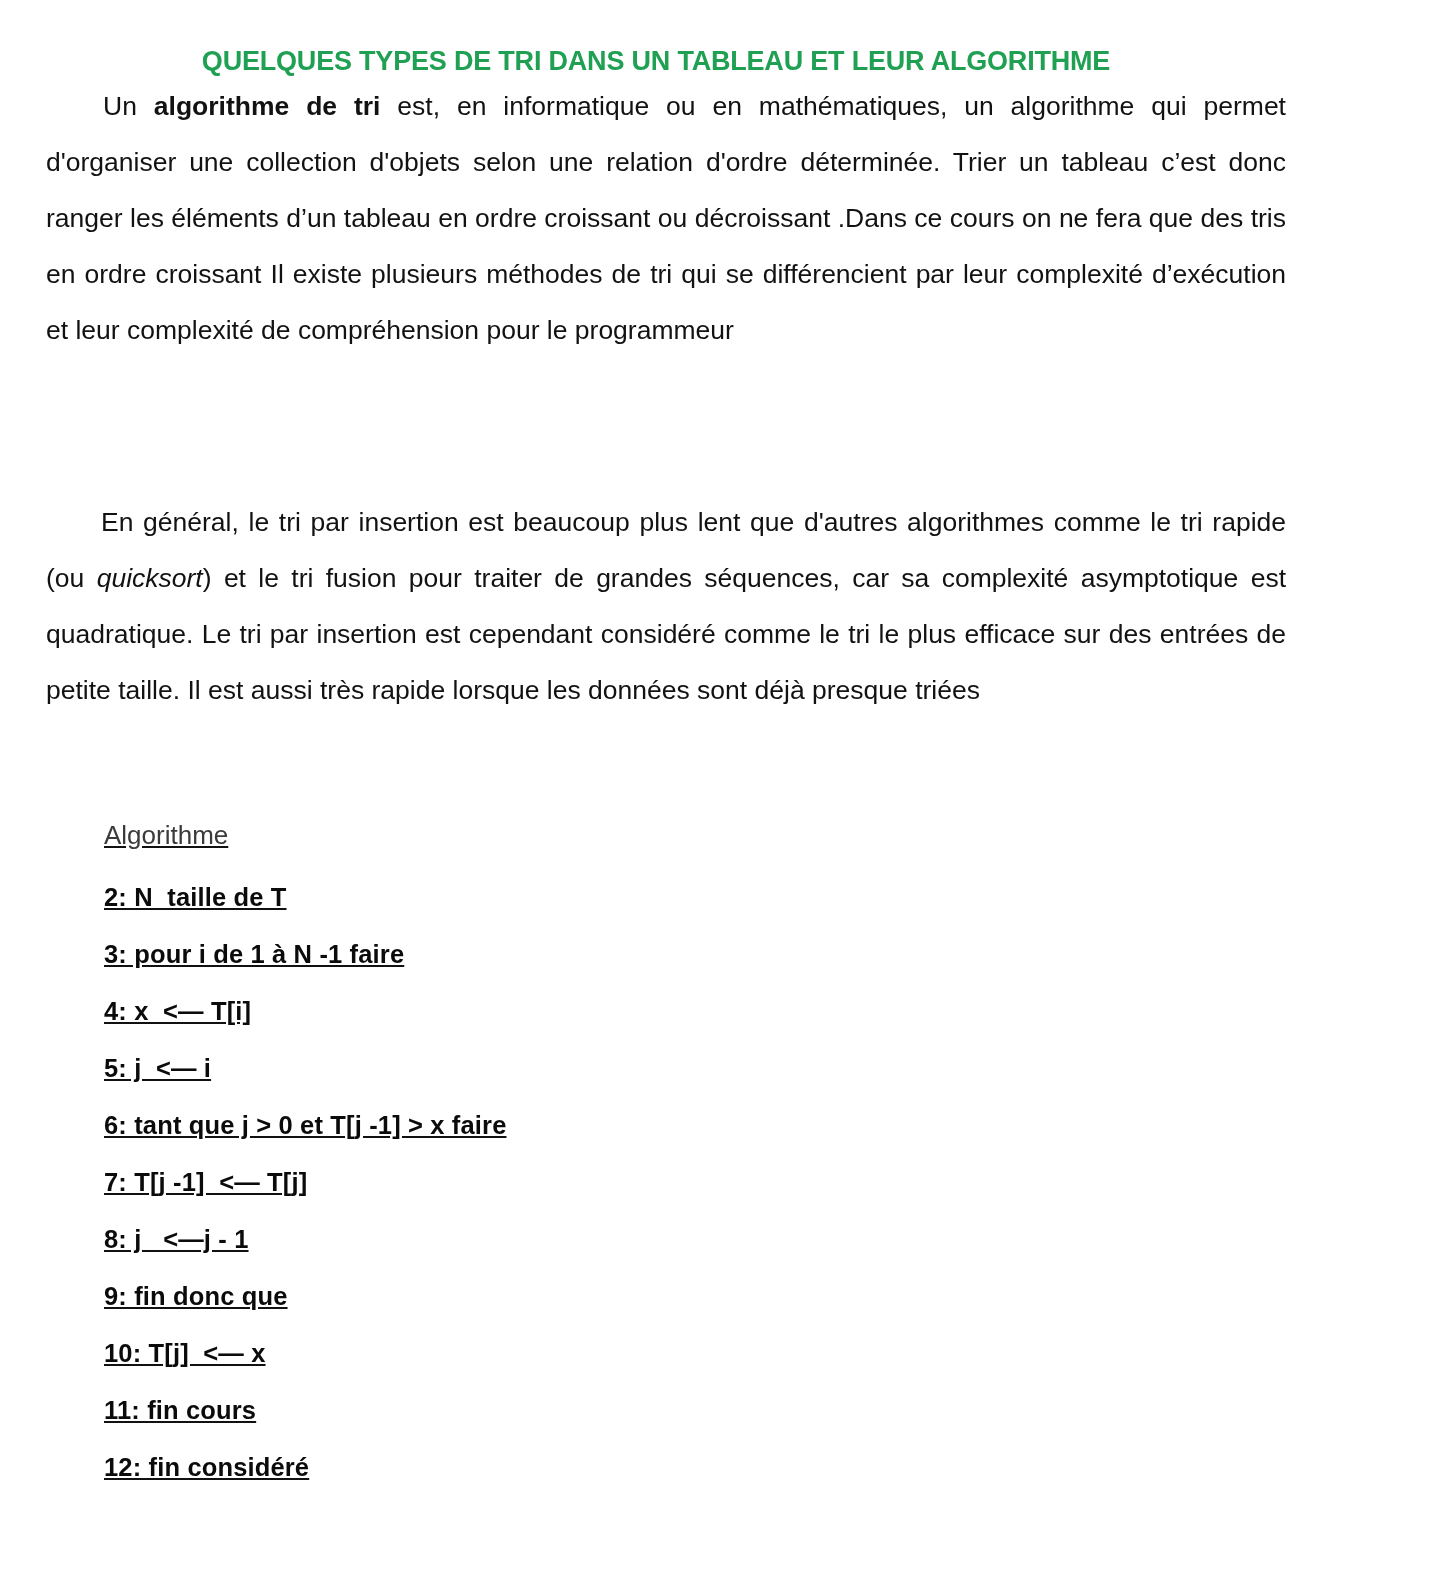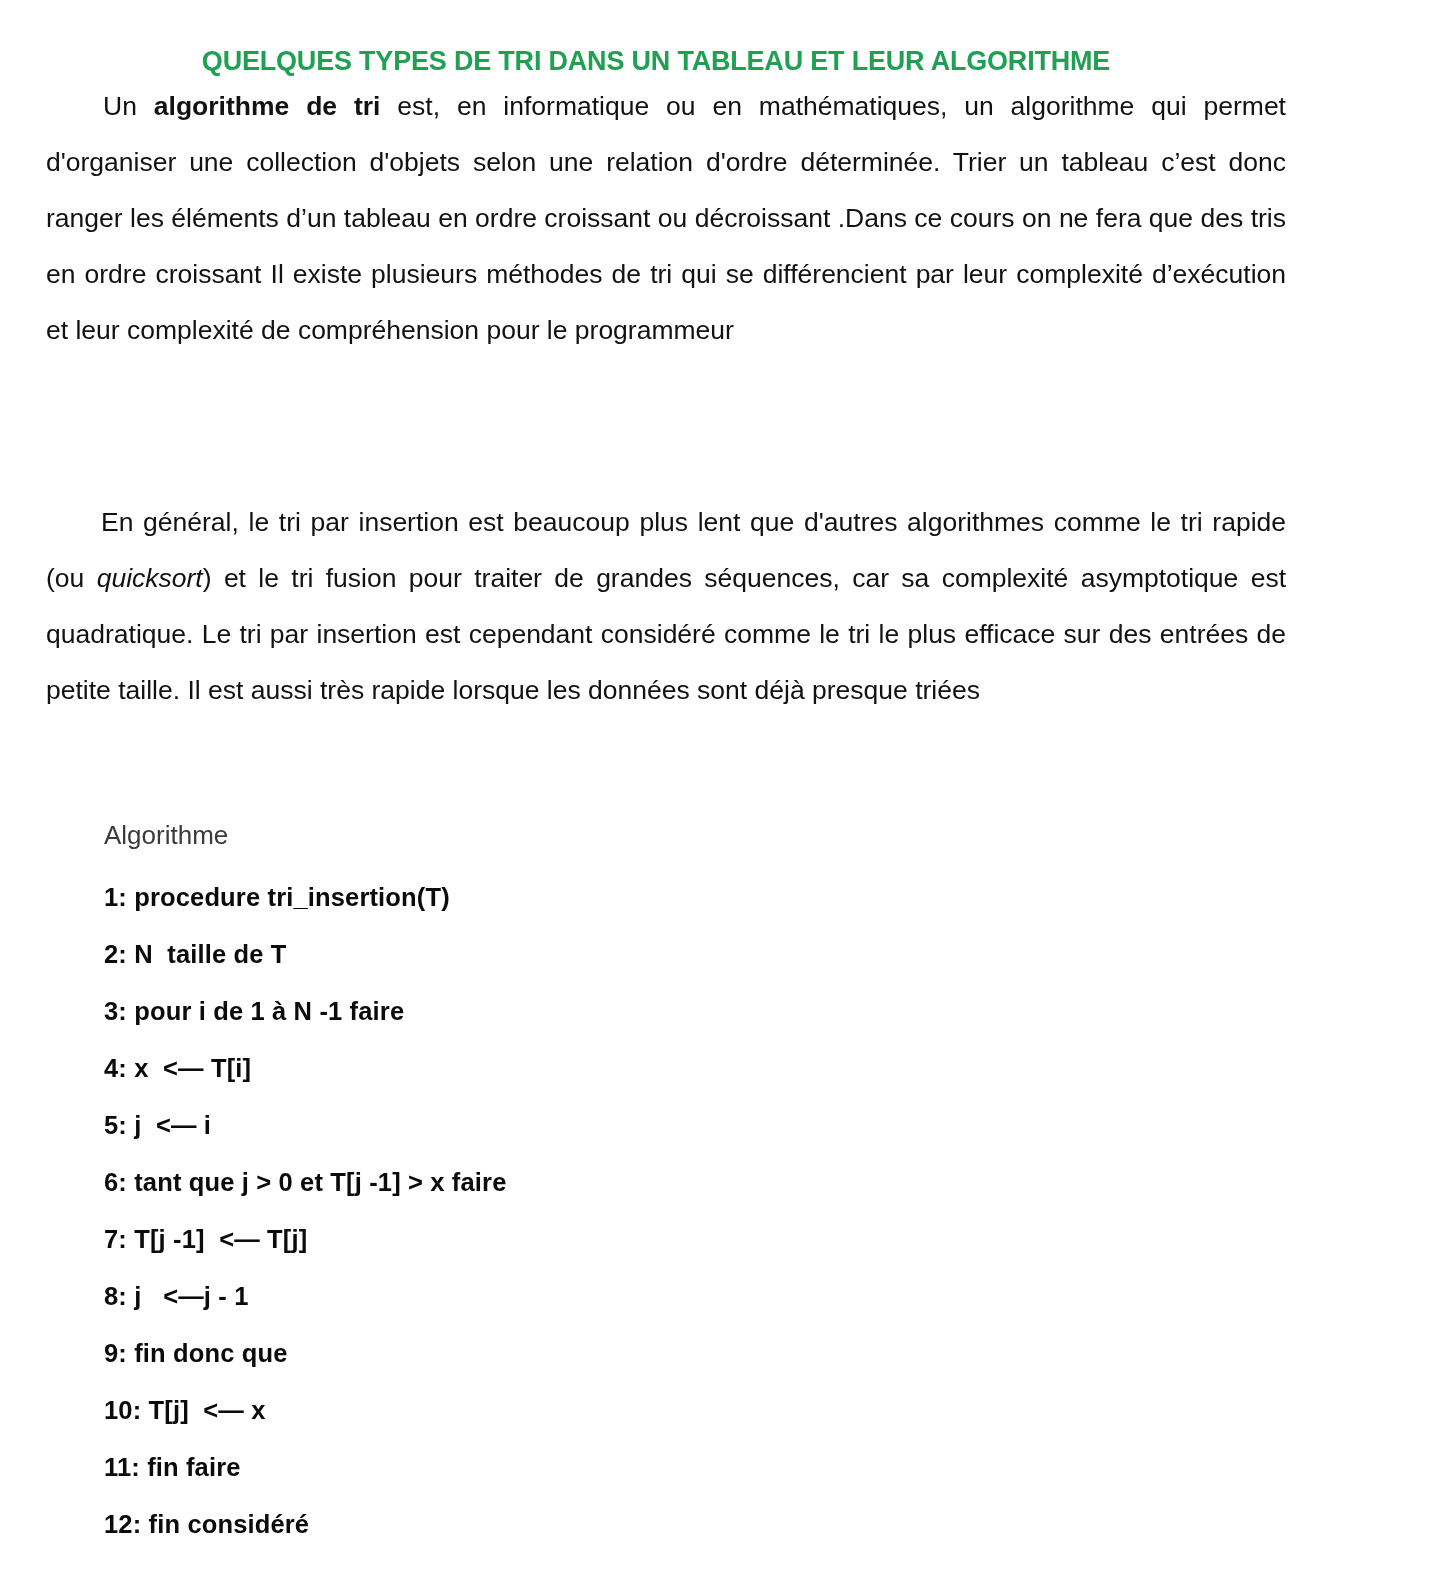--- a/index.html
+++ b/index.html
@@ -82,20 +82,21 @@
     margin-left: 19px;
     letter-spacing: 0.1px;
   }
 
   
   .algo-block {
     position: absolute;
     left: 104px;
     top: 815px;
     width: 900px;
+    text-decoration: underline;
   }
   .algo-caption {
     font-size: 26px;
     line-height: 40px;
     font-weight: normal;
     color: #3b3b3b;
     margin: 0 0 14px 0;
     white-space: nowrap;
   }
   .algo-line {
@@ -123,27 +124,26 @@
     <p class="para second-indent" id="insertion-para">
       <span>En général, le tri par insertion est beaucoup plus lent que d'autres algorithmes comme le tri rapide (ou </span><i>quicksort</i><span>) et le tri fusion pour traiter de grandes séquences, car sa complexité asymptotique est quadratique. Le tri par insertion est cependant considéré comme le tri le plus efficace sur des entrées de petite taille. Il est aussi très rapide lorsque les données sont déjà presque triées</span>
     </p>
 
   </div>
 
 
   <div class="algo-block">
     <div class="algo-caption">Algorithme</div>
 
-    <div class="algo-line">1: procedure tri_insertion(T)</div>
     <div class="algo-line">2: N  taille de T</div>
     <div class="algo-line">3: pour i de 1 à N -1 faire</div>
     <div class="algo-line">4: x  &lt;— T[i]</div>
     <div class="algo-line">5: j  &lt;— i</div>
     <div class="algo-line">6: tant que j &gt; 0 et T[j -1] &gt; x faire</div>
     <div class="algo-line">7: T[j -1]  &lt;— T[j]</div>
     <div class="algo-line">8: j   &lt;—j - 1</div>
     <div class="algo-line">9: fin donc que</div>
     <div class="algo-line">10: T[j]  &lt;— x</div>
-    <div class="algo-line">11: fin faire</div>
+    <div class="algo-line">11: fin cours</div>
     <div class="algo-line">12: fin considéré</div>
   </div>
 
 </div>
 
 </body></html>

